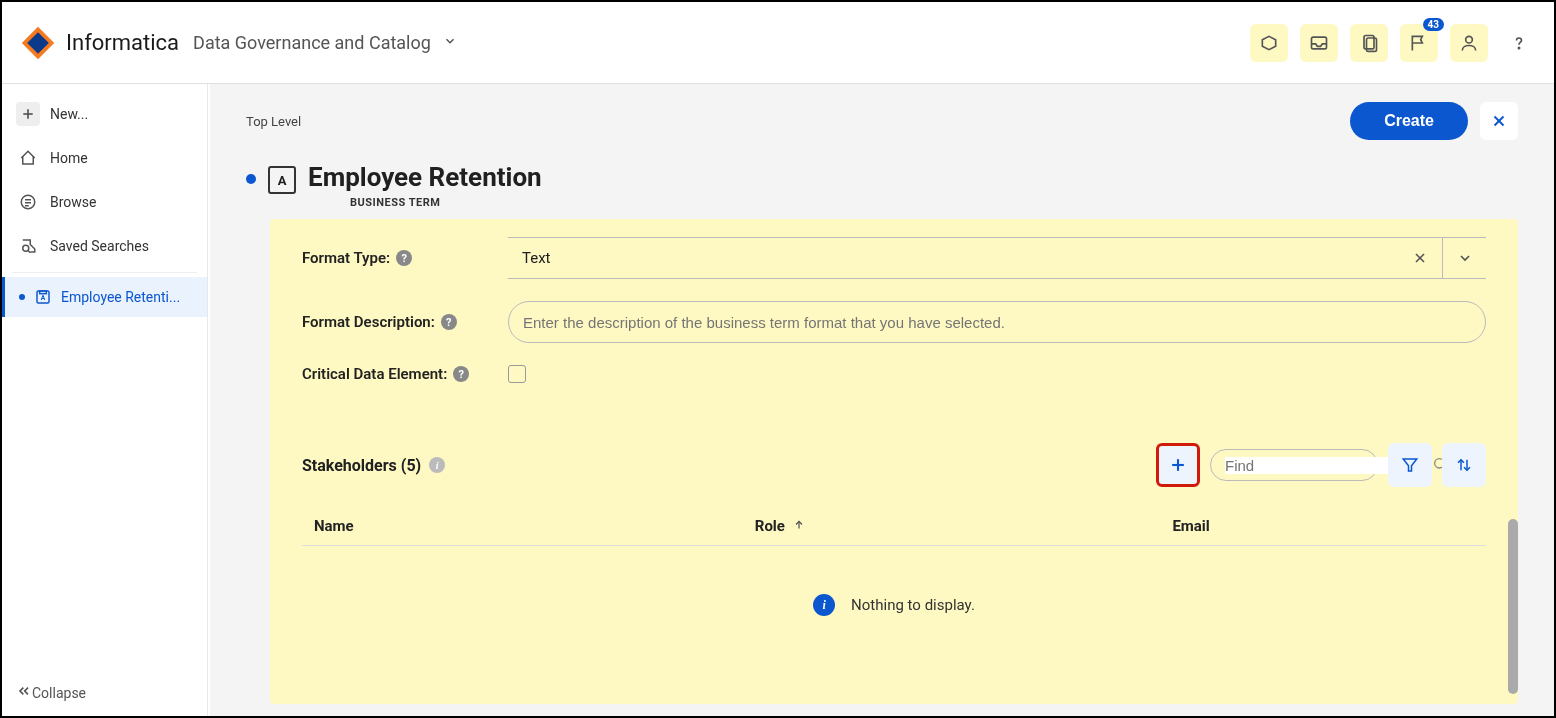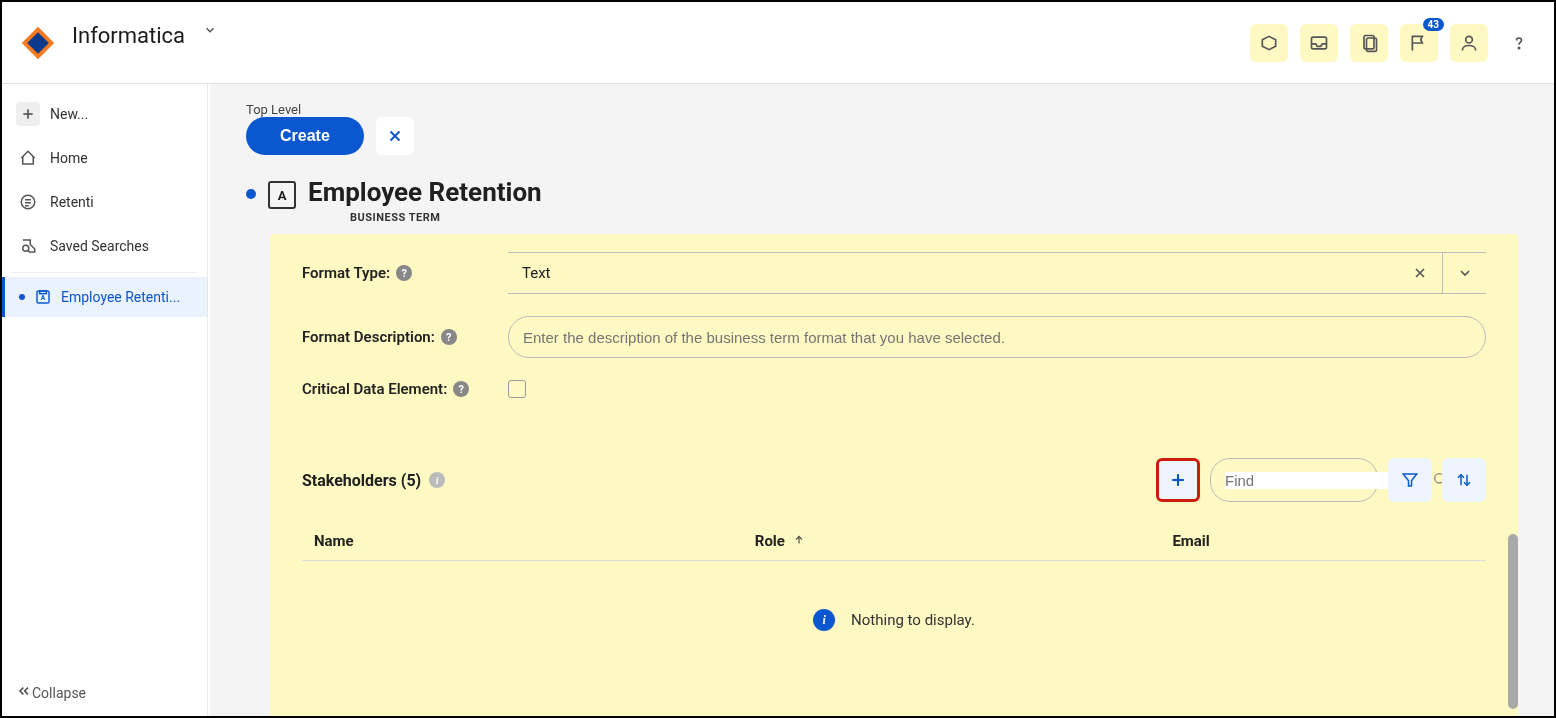--- a/index.html
+++ b/index.html
@@ -1,20 +1,20 @@
 <!DOCTYPE html>
 <html><head>
 <meta charset="utf-8">
 <style>
 * { box-sizing: border-box; margin: 0; padding: 0; }
 body { font-family: -apple-system, BlinkMacSystemFont, "Segoe UI", Roboto, sans-serif; font-size: 14px; color: #202020; background: #fff; border: 2px solid #000; width: 1556px; height: 718px; overflow: hidden; }
 
 
 .header { height: 82px; border-bottom: 1px solid #e0e0e0; display: flex; align-items: center; padding: 0 16px; gap: 12px; }
-.logo-block { display: flex; align-items: flex-start; gap: 14px; }
+.logo-block { display: flex; align-items: center; gap: 8px; }
 .logo { width: 40px; height: 40px; display: flex; align-items: center; justify-content: center; }
 .brand { font-size: 22px; color: #1a1a1a; }
 .suite-name { font-size: 18px; color: #555; margin-left: 6px; }
 .suite-caret { margin-left: 4px; color: #555; }
 .search-group { display: flex; height: 44px; border: 1px solid #bfbfbf; border-radius: 6px; margin-left: 12px; }
 .search-type { display: flex; align-items: center; justify-content: space-between; padding: 0 14px; width: 210px; border-right: 1px solid #bfbfbf; font-size: 15px; color: #202020; }
 .search-caret-btn { width: 40px; display: flex; align-items: center; justify-content: center; border-right: 1px solid #bfbfbf; color: #555; }
 .search-input-wrap { display: flex; align-items: center; padding: 0 14px; width: 270px; }
 .search-input-wrap input { border: none; outline: none; font-size: 15px; flex: 1; }
 .search-icon { color: #888; }
@@ -32,21 +32,21 @@
 .sb-divider { height: 1px; background: #eee; margin: 4px 10px; }
 .tabs-section { margin-top: 4px; }
 .tab-item { display: flex; align-items: center; gap: 8px; padding: 10px 14px; font-size: 14px; color: #0b57d0; background: #eaf2fe; border-left: 3px solid #0b57d0; cursor: pointer; }
 .tab-item .dot { width: 6px; height: 6px; border-radius: 50%; background: #0b57d0; flex-shrink: 0; }
 .tab-item .icn { width: 20px; height: 20px; display: flex; align-items: center; justify-content: center; color: #0b57d0; }
 .tab-item .lbl { white-space: nowrap; overflow: hidden; text-overflow: ellipsis; }
 .sb-bottom { margin-top: auto; padding: 14px; display: flex; align-items: center; color: #555; font-size: 14px; cursor: pointer; }
 
 
 .main { position: absolute; top: 84px; left: 210px; right: 2px; bottom: 2px; background: #f4f4f4; overflow: auto; }
-.topbar { display: flex; justify-content: space-between; padding: 18px 36px 8px; flex-direction: column; }
+.topbar { display: flex; align-items: center; justify-content: space-between; padding: 18px 36px 8px; }
 .breadcrumb { font-size: 13px; color: #444; }
 .top-actions { display: flex; align-items: center; gap: 12px; }
 .create-btn { background: #0b57d0; color: #fff; border: none; border-radius: 20px; padding: 10px 34px; font-size: 16px; font-weight: 600; cursor: pointer; }
 .close-btn { width: 38px; height: 38px; background: #fff; border-radius: 6px; display: flex; align-items: center; justify-content: center; color: #0b57d0; cursor: pointer; }
 
 .title-block { display: flex; align-items: flex-start; gap: 12px; padding: 14px 36px 10px; }
 .unsaved-dot { width: 10px; height: 10px; border-radius: 50%; background: #0b57d0; margin-top: 12px; }
 .title-icon { width: 28px; height: 28px; border: 2px solid #333; border-radius: 3px; display: flex; align-items: center; justify-content: center; font-size: 13px; font-weight: bold; margin-top: 4px; }
 .title-text h1 { font-size: 26px; font-weight: 700; }
 .subtitle { font-size: 11px; font-weight: 700; letter-spacing: 0.5px; color: #333; margin-left: 42px; margin-top: 4px; }
@@ -61,21 +61,21 @@
 .combo .combo-val { flex: 1; display: flex; align-items: center; padding: 0 14px; font-size: 15px; }
 .combo .combo-clear { width: 44px; display: flex; align-items: center; justify-content: center; color: #555; cursor: pointer; }
 .combo .combo-caret { width: 44px; border-left: 1px solid #bbb; display: flex; align-items: center; justify-content: center; color: #555; cursor: pointer; }
 .checkbox { width: 18px; height: 18px; border: 1.5px solid #999; border-radius: 3px; cursor: pointer; }
 
 .section-head { display: flex; align-items: center; justify-content: space-between; margin-top: 60px; margin-bottom: 4px; }
 .section-title { display: flex; align-items: center; gap: 8px; font-size: 16px; font-weight: 700; }
 .info-ic { width: 16px; height: 16px; border-radius: 50%; background: #bbb; color: #fff; display: flex; align-items: center; justify-content: center; font-size: 10px; font-weight: bold; font-style: italic; font-family: serif; }
 .section-toolbar { display: flex; align-items: center; gap: 10px; }
 .add-btn { width: 44px; height: 44px; background: #eef4fe; border-radius: 6px; display: flex; align-items: center; justify-content: center; color: #0b57d0; cursor: pointer; border: 3px solid #d01b0b; }
-.find-field { width: 168px; height: 44px; border: 1px solid #bbb; border-radius: 20px; display: flex; align-items: center; padding: 0 14px; gap: 8px; }
+.find-field { width: 168px; height: 32px; border: 1px solid #bbb; border-radius: 20px; display: flex; align-items: center; padding: 0 14px; gap: 8px; }
 .find-field input { border: none; outline: none; flex: 1; font-size: 15px; }
 .tool-btn { width: 44px; height: 44px; background: #eef4fe; border-radius: 6px; display: flex; align-items: center; justify-content: center; color: #0b57d0; cursor: pointer; }
 
 .stk-table { margin-top: 20px; }
 .stk-head { display: flex; padding: 10px 12px; border-bottom: 1px solid #ddd; font-size: 15px; color: #222; font-weight: 700; }
 .col-name { width: 38%; }
 .col-role { width: 36%; display: flex; align-items: center; gap: 8px; }
 .col-email { width: 26%; }
 .stk-empty { display: flex; align-items: center; justify-content: center; gap: 16px; padding: 48px 0; font-size: 15px; color: #333; }
 .info-blue { width: 22px; height: 22px; border-radius: 50%; background: #0b57d0; color: #fff; display: flex; align-items: center; justify-content: center; font-size: 12px; font-weight: bold; font-style: italic; font-family: serif; }
@@ -87,20 +87,21 @@
 
 <div class="header">
   <div class="logo-block">
     <div class="logo">
       <svg viewBox="0 0 40 40" width="36" height="36">
           <polygon points="20,2 38,20 20,38 2,20" fill="#F5791F"></polygon>
           <polygon points="20,8 32,20 20,32 8,20" fill="#0b3a8a"></polygon>
         </svg>
     </div>
     <span class="brand">Informatica</span>
+    <span class="suite-name">Data Governance and Catalog</span>
     <span class="suite-caret">
       <svg width="14" height="14" viewBox="0 0 24 24" fill="none" stroke="currentColor" stroke-width="2.5">
           <polyline points="6 9 12 15 18 9"></polyline>
         </svg>
     </span>
   </div>
   <div class="header-spacer"></div>
   <div class="icon-btn">
     <svg width="20" height="20" viewBox="0 0 24 24" fill="none" stroke="currentColor" stroke-width="2">
         <path d="M4 8l8-4 8 4v8l-8 4-8-4z"></path>
@@ -160,21 +161,21 @@
     </div>
     <div class="sb-item">
       <span class="icn">
         <svg width="18" height="18" viewBox="0 0 24 24" fill="none" stroke="currentColor" stroke-width="2">
             <circle cx="12" cy="12" r="9"></circle>
             <line x1="8" y1="9" x2="16" y2="9"></line>
             <line x1="8" y1="13" x2="16" y2="13"></line>
             <line x1="8" y1="17" x2="13" y2="17"></line>
           </svg>
       </span>
-      <span>Retenti</span>
+      <span>Browse</span>
     </div>
     <div class="sb-item">
       <span class="icn">
         <svg width="18" height="18" viewBox="0 0 24 24" fill="none" stroke="currentColor" stroke-width="2">
             <path d="M5 4h10v6l6 6v4h-6"></path>
             <circle cx="9" cy="15" r="4"></circle>
             <line x1="12" y1="18" x2="15" y2="21"></line>
           </svg>
       </span>
       <span>Saved Searches</span>

